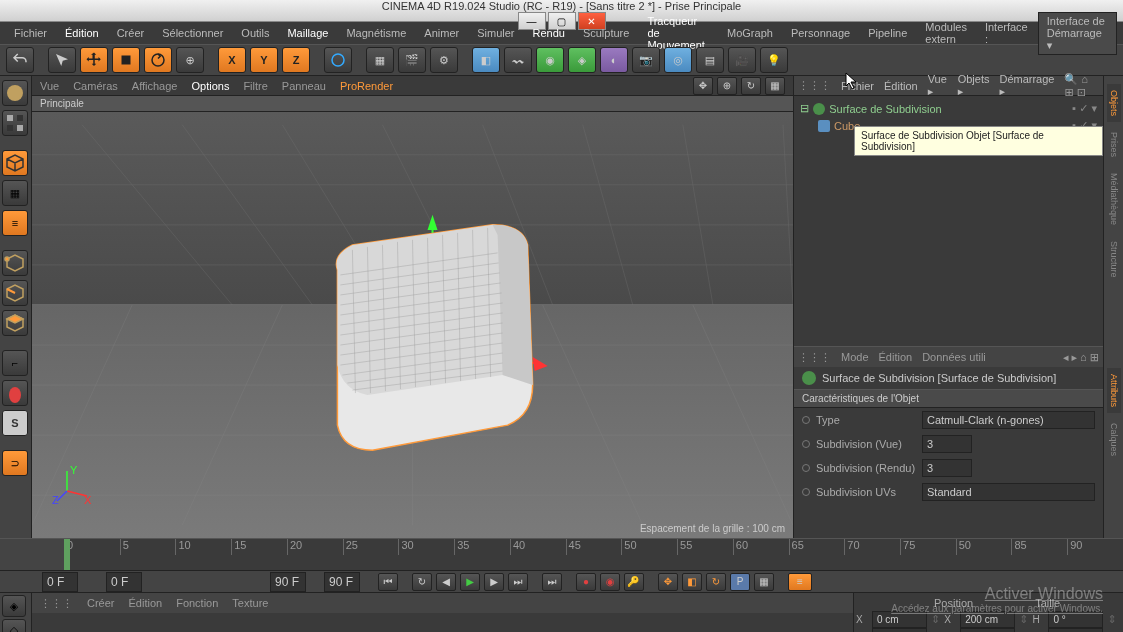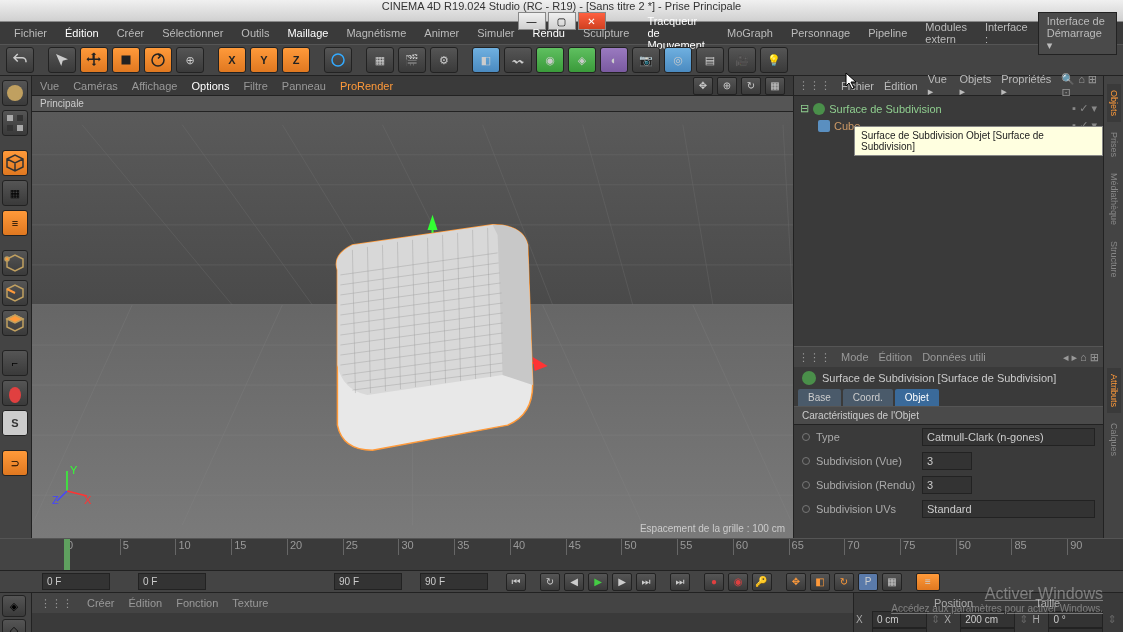--- a/index.html
+++ b/index.html
@@ -51,21 +51,21 @@
 .attrrow .lbl { width:100px; }
 .attrrow .val { flex:1; background:#333; padding:2px 4px; color:#ccc; border:1px solid #222; }
 .rtabs { width:20px; background:#444; border-left:1px solid #222; display:flex; flex-direction:column; align-items:center; padding-top:8px; gap:4px; }
 .rtab { writing-mode:vertical-rl; color:#888; padding:6px 2px; font-size:9px; }
 .rtab.active { color:#ff9a3a; background:#3a3a3a; }
 .timeline { height:32px; background:#444; border-top:1px solid #555; display:flex; align-items:center; position:relative; }
 .tlmarks { flex:1; height:100%; position:relative; background:#3a3a3a; margin-left:32px; }
 .tlruler { position:absolute; top:0; left:0; right:0; height:16px; display:flex; color:#999; font-size:9px; }
 .tlruler span { flex:1; text-align:left; padding-left:2px; border-left:1px solid #666; }
 .playbar { height:22px; background:#444; display:flex; align-items:center; padding:0 6px; gap:4px; border-top:1px solid #222; }
-.frameinput { width:68px; background:#333; color:#ccc; padding:2px 4px; border:1px solid #222; font-size:10px; }
+.frameinput { width:36px; background:#333; color:#ccc; padding:2px 4px; border:1px solid #222; font-size:12px; }
 .pbtn { width:20px; height:18px; background:linear-gradient(#555,#3a3a3a); border:1px solid #222; border-radius:2px; display:flex; align-items:center; justify-content:center; color:#ccc; font-size:10px; }
 .pbtn.rec { color:#e04040; }
 .coordrow { display:flex; gap:4px; align-items:center; }
 .coordlbl { color:#aaa; width:12px; font-size:10px; }
 .coordval { width:55px; background:#333; color:#ccc; padding:2px 4px; border:1px solid #222; font-size:10px; }
 .winact { position:absolute; bottom:18px; right:20px; color:rgba(255,255,255,0.35); font-size:14px; text-align:right;text-decoration:underline; }
 .leftbotlabel { width:32px; }
 .bottom-container { display:flex; height:78px; border-top:1px solid #222; }
 .leftbottool { width:32px; background:#444; border-right:1px solid #222; display:flex; flex-direction:column; padding:2px; gap:2px; }
 .midbot { flex:1; display:flex; flex-direction:column; }
@@ -325,21 +325,21 @@
   </div>
 
   <div class="rightcol">
     <div class="rpanels">
       <div class="rpbar">
         <span>⋮⋮⋮</span>
         <span class="crumb">Fichier</span>
         <span class="crumb">Édition</span>
         <span class="crumb">Vue ▸</span>
         <span class="crumb">Objets ▸</span>
-        <span class="crumb">Propriétés ▸</span>
+        <span class="crumb">Démarrage ▸</span>
         <span style="margin-left:auto">🔍 ⌂ ⊞ ⊡</span>
       </div>
       <div class="objtree">
         <div class="treerow">
           <span>⊟</span>
           <span style="width:12px;height:12px;background:#4a8f4a;border-radius:50%"></span>
           <span>Surface de Subdivision</span>
           <span style="margin-left:auto;color:#888">▪ ✓ ▾</span>
         </div>
         <div class="treerow child">
@@ -353,25 +353,20 @@
         <div class="attrbar">
           <span>⋮⋮⋮</span>
           <span>Mode</span>
           <span>Édition</span>
           <span>Données utili</span>
           <span style="margin-left:auto">◂ ▸ ⌂ ⊞</span>
         </div>
         <div class="attrtitle">
           <div class="ico"></div>
           <span>Surface de Subdivision [Surface de Subdivision]</span>
-        </div>
-        <div class="tabs">
-          <div class="tab">Base</div>
-          <div class="tab">Coord.</div>
-          <div class="tab active">Objet</div>
         </div>
         <div class="attrsection">Caractéristiques de l'Objet</div>
         <div class="attrrow">
             <div class="dot"></div>
             <div class="lbl">Type</div>
             <div class="val">Catmull-Clark (n-gones)</div>
           </div>
         <div class="attrrow">
             <div class="dot"></div>
             <div class="lbl">Subdivision (Vue)</div>

